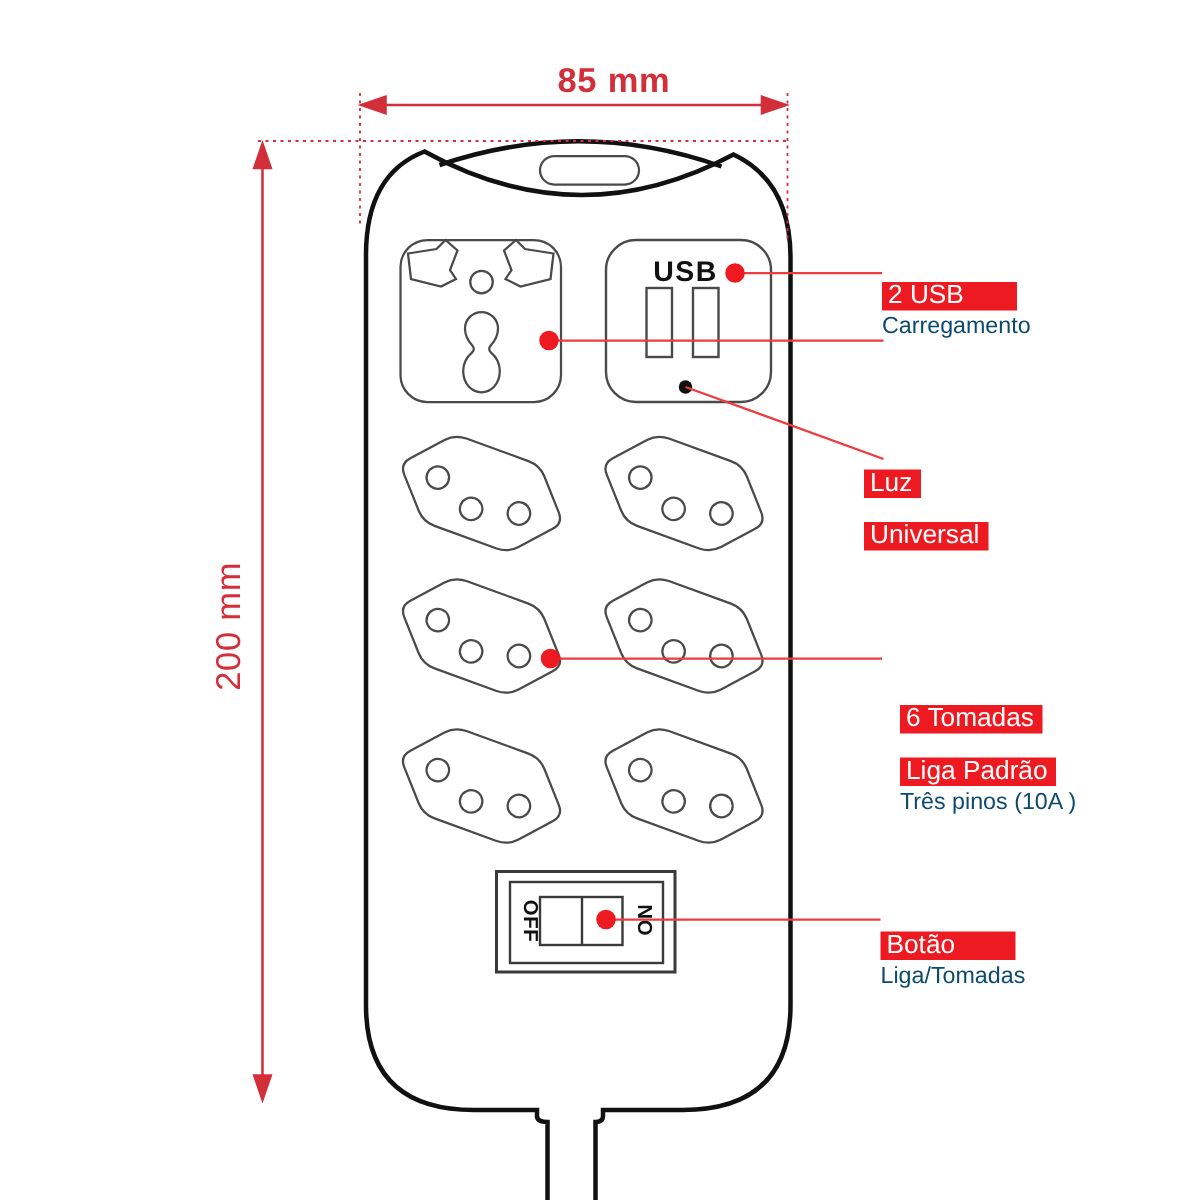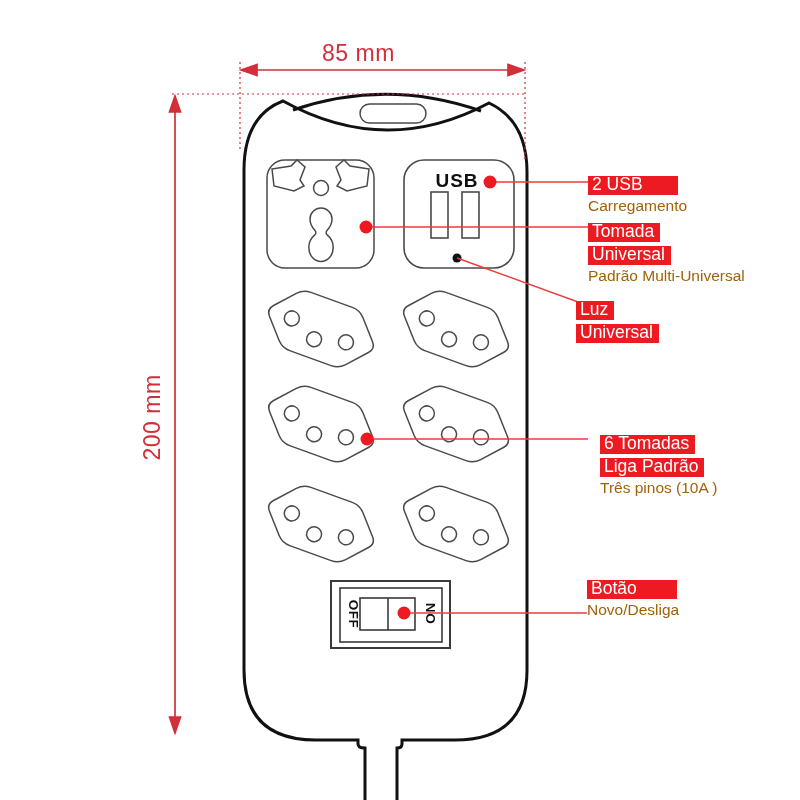--- a/index.html
+++ b/index.html
@@ -1,32 +1,32 @@
 <!DOCTYPE html>
 <html><head>
 <meta charset="utf-8">
 <style>
   html,body{margin:0;padding:0;}
   body{font-family:"Liberation Sans", sans-serif; background:#ffffff;}
   .stage{position:relative; width:800px; height:800px; background:#ffffff; overflow:hidden;}
   svg{position:absolute; left:0; top:0;}
   .dim-label{position:absolute; color:#d22f3a; font-size:23px; letter-spacing:0.5px;}
-  .dim-label.h{left:322px; top:40px; width:125px; text-align:left;}
+  .dim-label.h{left:322px; top:40px; width:125px; text-align:right;font-weight:bold;}
   .dim-label.v{left:85px; top:404px; width:135px; text-align:center;
                transform:rotate(-90deg); transform-origin:center;}
   .callout{position:absolute; white-space:nowrap;}
   .tagline{display:table; background:#ed1a21; color:#ffffff; font-size:17.5px;
-           line-height:15px; padding:1px 6px 3px 4px; margin:4px 0 1px 0; box-sizing:border-box;}
+           line-height:15px; padding:1px 6px 3px 4px; margin:16px 0 1px 0; box-sizing:border-box;}
   .tagline.wide{min-width:90px;}
-  .sub{color:#a16207; font-size:15.5px; line-height:17px; padding-top:1px;}
+  .sub{color:#0c4a6e; font-size:15.5px; line-height:17px; padding-top:1px;}
   .co-usb{left:588px; top:172px;}
   .co-universal{left:588px; top:219px;}
   .co-light{left:576px; top:297px;}
-  .co-outlets{left:588px; top:431px;padding-left:12px;}
-  .co-switch{left:587px; top:576px;}
+  .co-outlets{left:588px; top:454px;padding-left:12px;}
+  .co-switch{left:587px; top:605px;}
 </style>
 </head>
 <body>
 
 <div class="stage">
 
   <svg width="800" height="800" viewBox="0 0 800 800">
 
     <g>
       <path d="M244,170 Q244,116 283,101 Q386,158 489,103 Q527,121 527,172
@@ -138,35 +138,30 @@
   </svg>
 
   <div class="dim-label h">85 mm</div>
   <div class="dim-label v">200 mm</div>
 
   <div class="callout co-usb">
     <div class="tagline wide">2 USB</div>
     <div class="sub">Carregamento</div>
   </div>
 
-  <div class="callout co-universal">
-    <div class="tagline">Tomada</div>
-    <div class="tagline">Universal</div>
-    <div class="sub">Padrão Multi-Universal</div>
-  </div>
 
   <div class="callout co-light">
     <div class="tagline">Luz</div>
     <div class="tagline">Universal</div>
   </div>
 
   <div class="callout co-outlets">
     <div class="tagline">6 Tomadas</div>
     <div class="tagline">Liga Padrão</div>
     <div class="sub">Três pinos (10A )</div>
   </div>
 
   <div class="callout co-switch">
     <div class="tagline wide">Botão</div>
-    <div class="sub">Novo/Desliga</div>
+    <div class="sub">Liga/Tomadas</div>
   </div>
 
 </div>
 
 </body></html>

